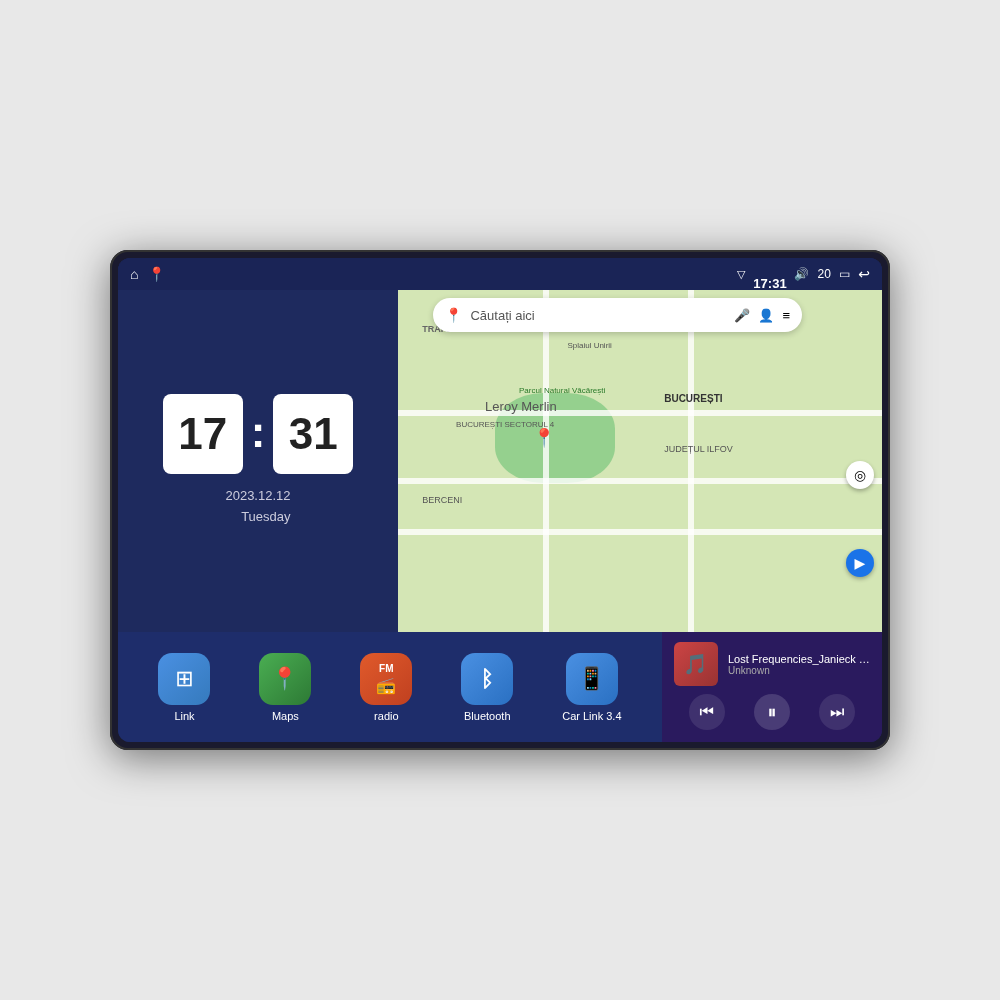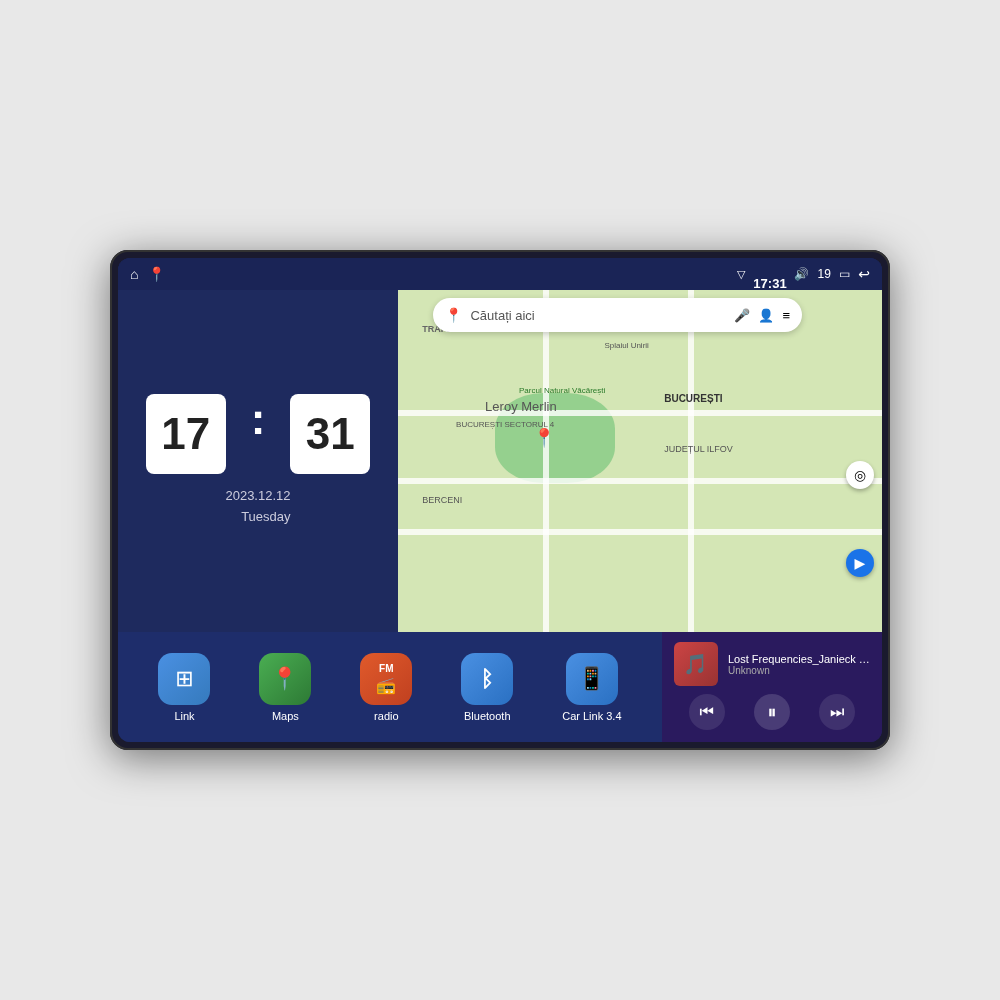--- a/index.html
+++ b/index.html
@@ -56,21 +56,22 @@
       display: flex;
       flex-direction: column;
       align-items: center;
       justify-content: center;
       padding: 20px;
       gap: 12px;
     }
 
     .clock-display {
       display: flex;
-      gap: 25px;
+      gap: 8px;
+      align-items: center;
     }
 
     .clock-block {
       background: #fff;
       border-radius: 8px;
       width: 80px; height: 80px;
       display: flex; align-items: center; justify-content: center;
       font-size: 44px;
       font-weight: bold;
       color: #222;
@@ -276,21 +277,21 @@
 
     <div class="status-bar">
       <div class="status-left">
         <span style="color:#fff;font-size:14px;">⌂</span>
         <span style="color:#e8b840;font-size:14px;">📍</span>
       </div>
       <div class="status-right">
         <span style="font-size:11px;">▽</span>
         <span class="status-time">17:31</span>
         <span>🔊</span>
-        <span>19</span>
+        <span>20</span>
         <span>▭</span>
         <span style="font-size:14px;">↩</span>
       </div>
     </div>
 
     <div class="main-content">
 
       <div class="left-panel">
         <div class="clock-display">
           <div class="clock-block">17</div>
@@ -313,21 +314,21 @@
             <div class="map-road-h" style="top:70%;left:0;width:100%;"></div>
             <div class="map-road-v" style="left:30%;top:0;height:100%;"></div>
             <div class="map-road-v" style="left:60%;top:0;height:100%;"></div>
             <div style="position:absolute;top:10%;left:5%;font-size:9px;color:#666;font-weight:bold;">TRAPEZULUI</div>
             <div style="position:absolute;top:30%;left:55%;font-size:10px;color:#333;font-weight:bold;">BUCUREȘTI</div>
             <div style="position:absolute;top:45%;left:55%;font-size:9px;color:#555;">JUDEȚUL ILFOV</div>
             <div style="position:absolute;top:60%;left:5%;font-size:9px;color:#555;">BERCENI</div>
             <div style="position:absolute;top:32%;left:18%;font-size:13px;color:#555;">Leroy Merlin</div>
             <div style="position:absolute;top:38%;left:12%;font-size:8px;color:#555;">BUCUREȘTI SECTORUL 4</div>
             <div style="position:absolute;top:28%;left:25%;font-size:8px;color:#2a7a2a;">Parcul Natural Văcărești</div>
-            <div style="position:absolute;top:15%;left:35%;font-size:8px;color:#555;margin-left:37px;">Splaiul Unirii</div>
+            <div style="position:absolute;top:15%;left:35%;font-size:8px;color:#555;">Splaiul Unirii</div>
 
             <div class="map-pin" style="top:40%;left:28%;">📍</div>
 
             <div style="position:absolute;right:8px;top:50%;background:#fff;border-radius:50%;width:28px;height:28px;display:flex;align-items:center;justify-content:center;font-size:14px;box-shadow:0 2px 4px rgba(0,0,0,0.3);cursor:pointer;">◎</div>
             <div style="position:absolute;right:8px;bottom:55px;background:#1a73e8;border-radius:50%;width:28px;height:28px;display:flex;align-items:center;justify-content:center;font-size:14px;color:#fff;box-shadow:0 2px 4px rgba(0,0,0,0.3);cursor:pointer;">▶</div>
 
             <div class="map-searchbar">
               <span style="font-size:14px;">📍</span>
               <span class="map-search-text">Căutați aici</span>
               <span style="font-size:13px;">🎤</span>

